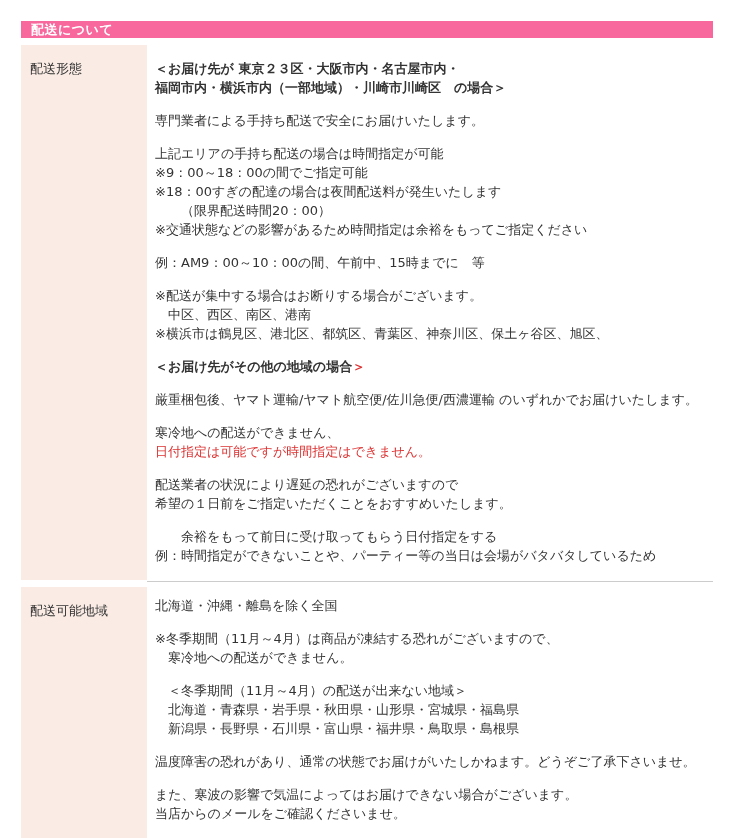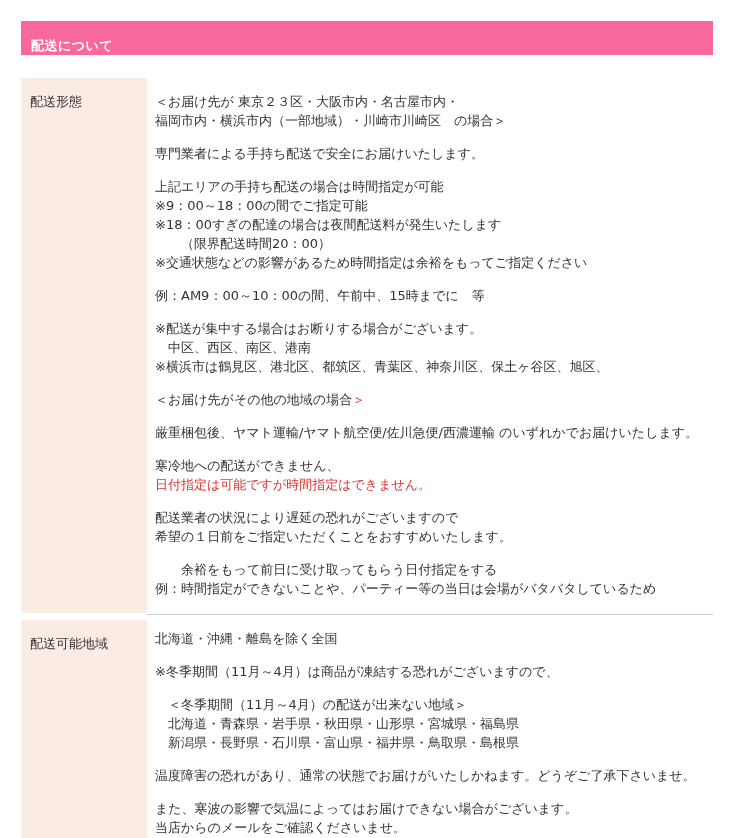--- a/index.html
+++ b/index.html
@@ -18,24 +18,24 @@
     font-family:"DejaVu Sans","Liberation Sans",sans-serif;
     color:var(--text);
     font-size:13px;line-height:19px;
   }
   .container{
     margin:21px 0 0 21px;
     width:692px;
   }
   .title-bar{
     background:var(--header-bg);
-    height:34px;
-    display:flex;align-items:flex-end;
+    height:17px;
+    display:flex;align-items:center;
     padding-left:10px;
-    margin-bottom:23px;
+    margin-bottom:7px;
   }
   .title-bar .title-text{
     color:var(--header-text);
     font-weight:bold;
     font-size:13px;
     letter-spacing:0.5px;
   }
   .row{display:flex;align-items:stretch;}
   .row .label{
     width:126px;flex-shrink:0;
@@ -44,21 +44,21 @@
     margin-bottom:1px;
   }
   .row .content{
     flex:1;
     padding:14px 4px 16px 8px;
   }
   .row-sep .content{border-top:1px solid var(--divider);}
   .row-sep .label{margin-top:6px;}
   .tline{min-height:19px;white-space:pre-wrap;}
   .tgap{height:14px;}
-  .bold{font-weight:normal;}
+  .bold{font-weight:bold;}
   .red{color:var(--red);}
 </style>
 </head>
 <body>
 
 <div class="container">
 
   <div class="title-bar">
     <span class="title-text">配送について</span>
   </div>
@@ -101,20 +101,21 @@
   </div>
 
   <div class="row row-sep">
     <div class="label">
       <span>配送可能地域</span>
     </div>
     <div class="content">
         <div class="tline"><span>北海道・沖縄・離島を除く全国</span></div>
         <div class="tgap"></div>
         <div class="tline"><span>※冬季期間（11月～4月）は商品が凍結する恐れがございますので、</span></div>
+        <div class="tline"><span>　寒冷地への配送ができません。</span></div>
         <div class="tgap"></div>
         <div class="tline"><span>　＜冬季期間（11月～4月）の配送が出来ない地域＞</span></div>
         <div class="tline"><span>　北海道・青森県・岩手県・秋田県・山形県・宮城県・福島県</span></div>
         <div class="tline"><span>　新潟県・長野県・石川県・富山県・福井県・鳥取県・島根県</span></div>
         <div class="tgap"></div>
         <div class="tline"><span>温度障害の恐れがあり、通常の状態でお届けがいたしかねます。どうぞご了承下さいませ。</span></div>
         <div class="tgap"></div>
         <div class="tline"><span>また、寒波の影響で気温によってはお届けできない場合がございます。</span></div>
         <div class="tline"><span>当店からのメールをご確認くださいませ。</span></div>
       </div>

